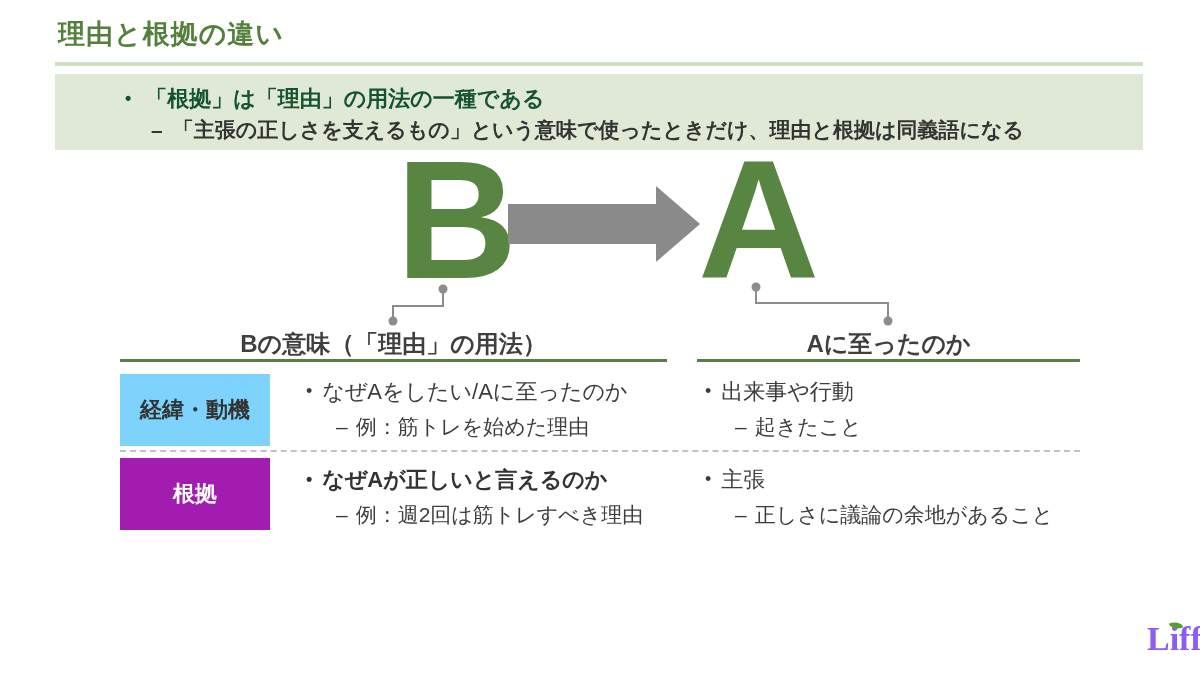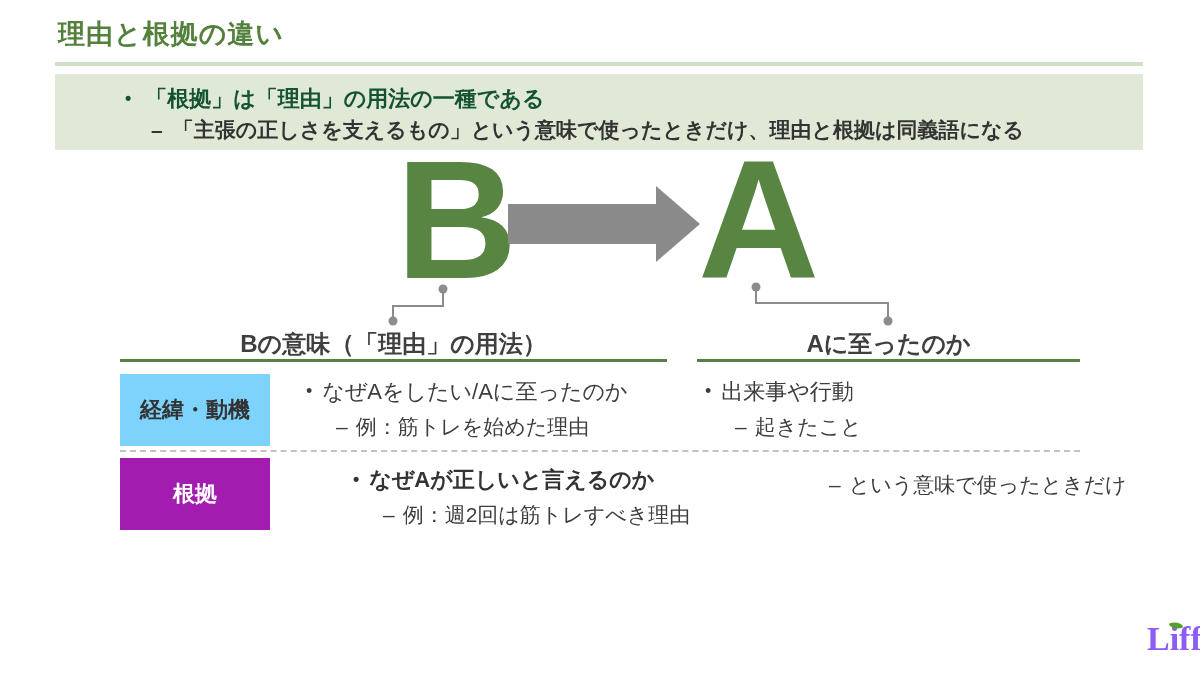--- a/index.html
+++ b/index.html
@@ -61,21 +61,21 @@
   .row-3{height:88px;}
   .label-box{
     width:150px;height:72px;margin-top:6px;background:#7dd3fc;flex:0 0 150px;
     display:flex;align-items:center;justify-content:center;
     font-size:22px;font-weight:bold;color:#333333;
   }
   .row-3 .label-box{background:#a21caf;color:#ffffff;}
   .cell{box-sizing:border-box;padding-top:9px;}
   .cell.b-cell{width:430px;flex:0 0 430px;padding-left:36px;}
   .cell.a-cell{width:380px;flex:0 0 380px;padding-left:5px;}
-  .row-3 .cell{padding-top:13px;margin-left:47px;}
+  .row-3 .cell{padding-top:13px;}
   .main-line{font-size:22px;color:#3d3d3d;}
   .main-line .bullet{margin-right:10px;font-size:18px;vertical-align:2px;}
   .row-3 .b-cell .main-line{font-weight:bold;color:#333333;}
   .sub-line{font-size:21px;color:#3d3d3d;margin-left:30px;margin-top:6px;}
   .sub-line .dash{margin-right:8px;}
   
   .logo{
     position:absolute;left:1103px;top:620px;height:44px;
     font-family:"Liberation Serif","DejaVu Serif",serif;font-size:34px;font-weight:700;
     color:#8b5cf6;letter-spacing:0px;margin-left:44px;
@@ -148,22 +148,25 @@
       <div class="label-box">根拠</div>
       <div class="cell b-cell">
         <div class="main-line">
           <span class="bullet">•</span><span>なぜAが正しいと言えるのか</span>
         </div>
         <div class="sub-line">
           <span class="dash">–</span><span>例：週2回は筋トレすべき理由</span>
         </div>
       </div>
       <div class="cell a-cell">
+        <div class="main-line">
+          <span class="bullet">•</span><span>主張</span>
+        </div>
         <div class="sub-line">
-          <span class="dash">–</span><span>という意味で使ったときだけ</span>
+          <span class="dash">–</span><span>正しさに議論の余地があること</span>
         </div>
       </div>
     </div>
 
   </div>
 
   <div class="logo">
     <span>Liffel</span>
     <span class="leaf"></span>
   </div>

